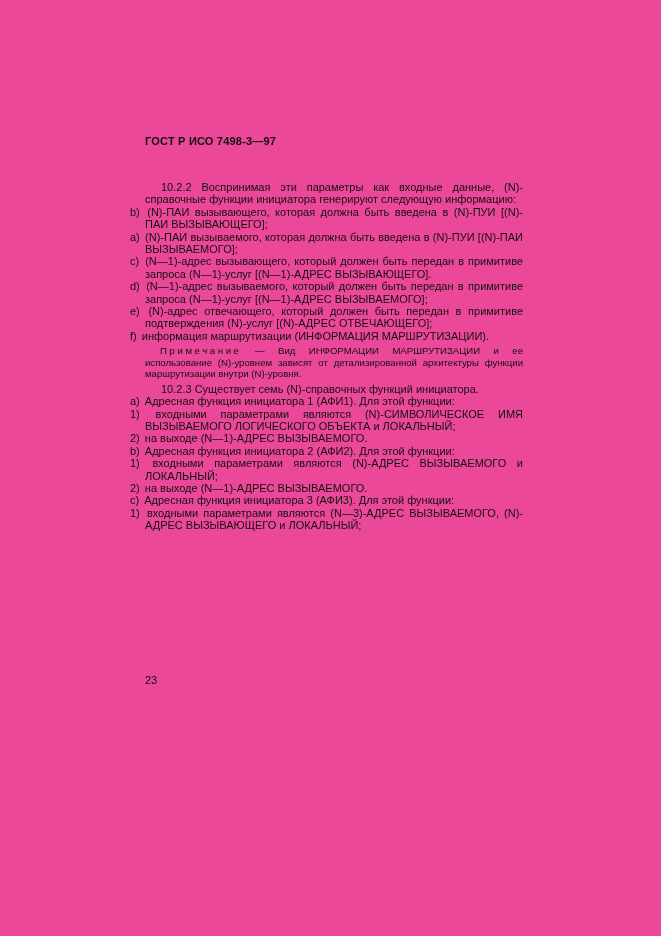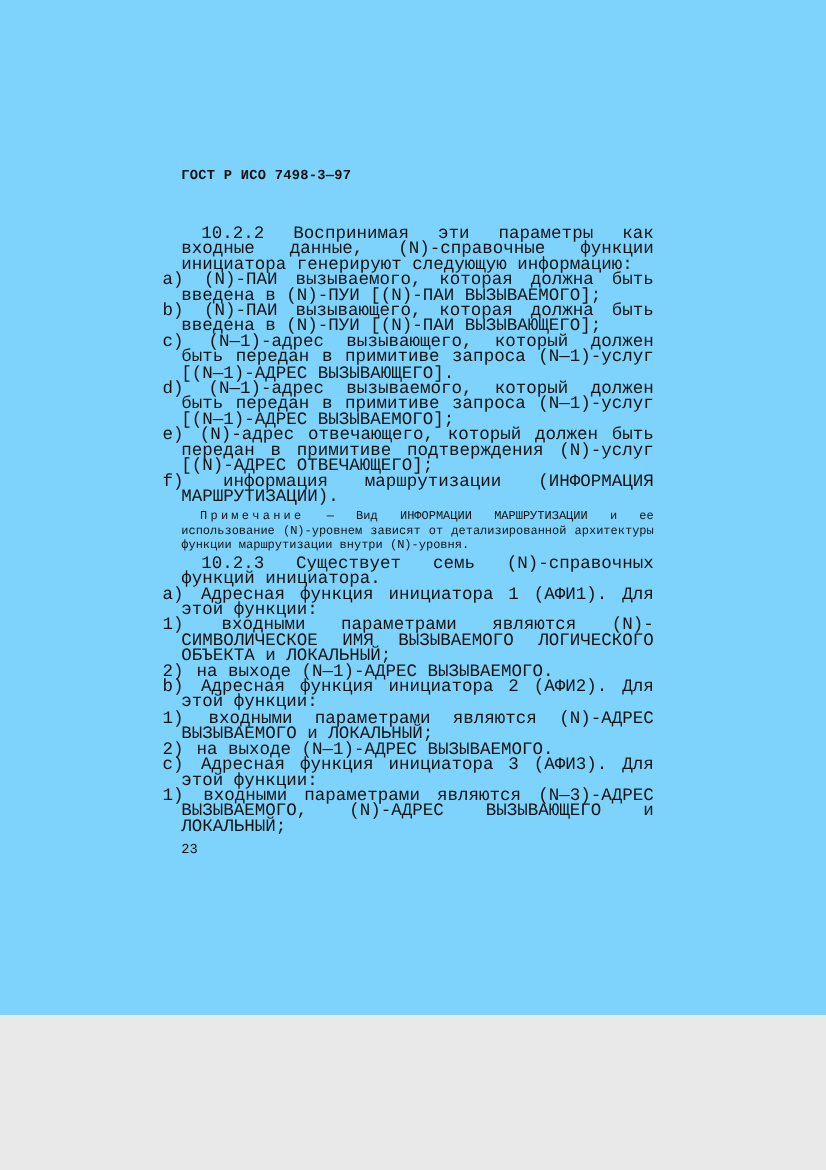--- a/index.html
+++ b/index.html
@@ -3,44 +3,44 @@
 <meta charset="utf-8">
 <style>
   html, body {
     margin: 0;
     padding: 0;
     background: #e9e9e9;
   }
   .sheet {
     position: relative;
     width: 661px;
-    height: 812px;
-    background: #7dd3fc;
-    font-family: Liberation Mono, monospace;
+    height: 936px;
+    background: #ec4899;
+    font-family: Liberation Sans, sans-serif;
     color: #111111;
     overflow: hidden;
   }
   .doc-header {
     position: absolute;
     left: 145px;
     top: 135px;
     font-size: 11px;
     font-weight: bold;
     letter-spacing: 0.2px;
     white-space: nowrap;
   }
   .textblock {
     position: absolute;
     left: 145px;
     top: 181px;
     width: 378px;
   }
   .textblock p {
     margin: 0;
-    font-size: 14px;
+    font-size: 11px;
     line-height: 12.4px;
     text-align: justify;
   }
   .p-indent {
     text-indent: 16px;
   }
   .li {
     margin-left: 30px;
     text-indent: -15px;
   }
@@ -71,23 +71,23 @@
 <body>
 
 <div class="sheet">
 
   <div class="doc-header">ГОСТ Р ИСО 7498-3—97</div>
 
   <div class="textblock">
 
     <p class="p-indent">10.2.2 Воспринимая эти параметры как входные данные, (N)-справочные функции инициатора генерируют следующую информацию:</p>
 
+    <p class="li"><span class="label">b)</span> <span>(N)-ПАИ вызывающего, которая должна быть введена в (N)-ПУИ [(N)-ПАИ ВЫЗЫВАЮЩЕГО];</span></p>
+
     <p class="li"><span class="label">a)</span> <span>(N)-ПАИ вызываемого, которая должна быть введена в (N)-ПУИ [(N)-ПАИ ВЫЗЫВАЕМОГО];</span></p>
-
-    <p class="li"><span class="label">b)</span> <span>(N)-ПАИ вызывающего, которая должна быть введена в (N)-ПУИ [(N)-ПАИ ВЫЗЫВАЮЩЕГО];</span></p>
 
     <p class="li"><span class="label">c)</span> <span>(N—1)-адрес вызывающего, который должен быть передан в примитиве запроса (N—1)-услуг [(N—1)-АДРЕС ВЫЗЫВАЮЩЕГО].</span></p>
 
 
     <p class="li"><span class="label">d)</span> <span>(N—1)-адрес вызываемого, который должен быть передан в примитиве запроса (N—1)-услуг [(N—1)-АДРЕС ВЫЗЫВАЕМОГО];</span></p>
 
     <p class="li"><span class="label">e)</span> <span>(N)-адрес отвечающего, который должен быть передан в примитиве подтверждения (N)-услуг [(N)-АДРЕС ОТВЕЧАЮЩЕГО];</span></p>
 
     <p class="li"><span class="label">f)</span> <span>информация маршрутизации (ИНФОРМАЦИЯ МАРШРУТИЗАЦИИ).</span></p>
 

